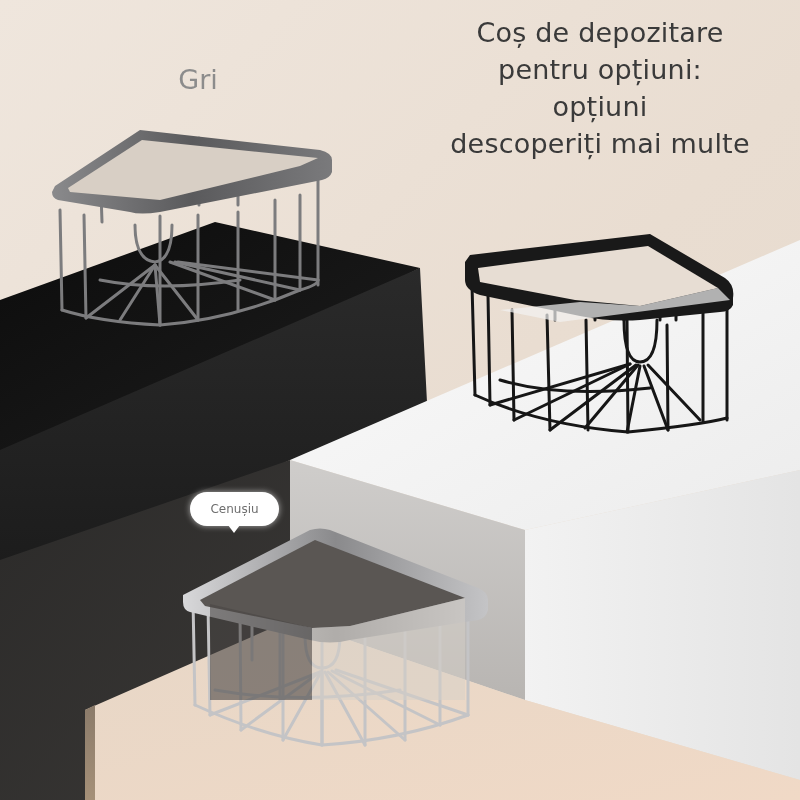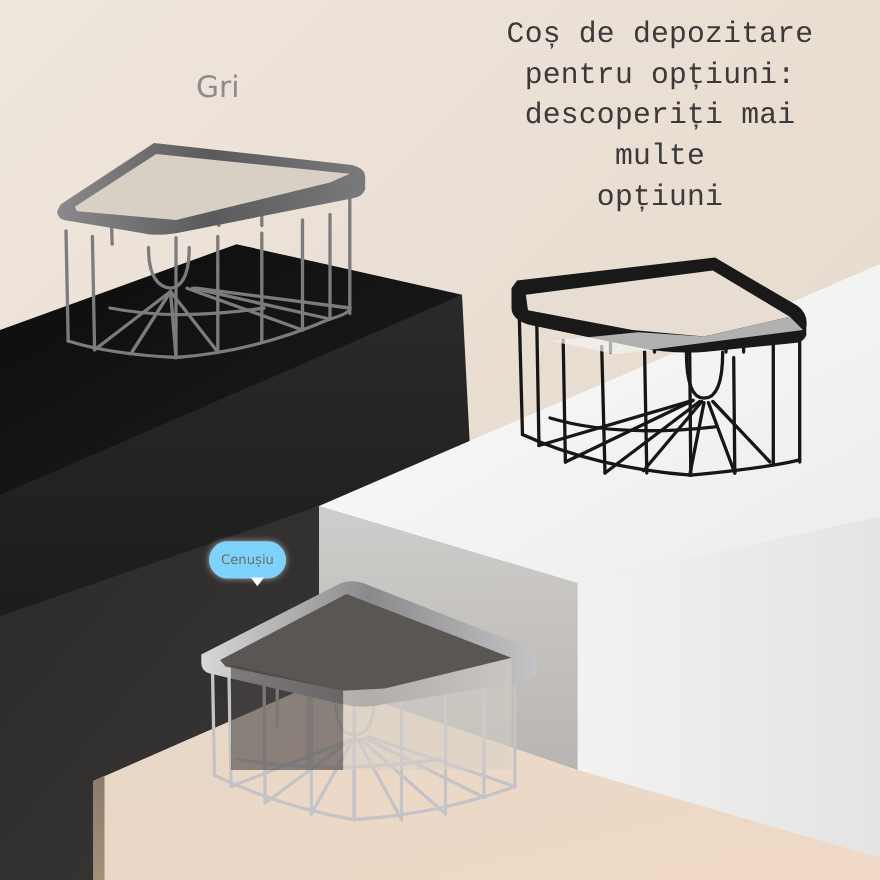--- a/index.html
+++ b/index.html
@@ -11,43 +11,43 @@
     .stage { position: absolute; inset: 0; }
     .bg-wall {
       position: absolute; inset: 0;
       background: linear-gradient(135deg, #efe6dd 0%, #e9ddd1 55%, #e6dacd 100%);
     }
     svg.scene { position: absolute; left: 0; top: 0; width: 800px; height: 800px; }
 
     .headline {
       position: absolute; left: 430px; top: 14px; width: 340px;
       text-align: center; color: #3a3a3a;
-      font-size: 27px; line-height: 37px; letter-spacing: 0.2px; font-family: Liberation Mono, monospace;
+      font-size: 27px; line-height: 37px; letter-spacing: 0.2px;
     }
     .headline span { display: block; }
 
     .label-gri {
       position: absolute; left: 148px; top: 58px; width: 100px; height: 44px;
       color: #8c8c8c; font-size: 27px; line-height: 44px; text-align: center;
     }
     .label-gri::before {
       content: ""; position: absolute; left: 6px; top: 6px; width: 88px; height: 34px;
       border-radius: 17px; background: rgba(255,255,255,0.35); filter: blur(3px); z-index: -1;
     }
     .label-negru {
       position: absolute; left: 508px; top: 174px; width: 120px; height: 42px;
       color: #8a8a8a; font-size: 29px; line-height: 42px; text-align: center;
     }
     .label-negru::after {
       content: ""; position: absolute; left: 22px; top: 30px; width: 76px; height: 14px;
       border-radius: 50%; background: rgba(130,130,140,0.35); filter: blur(3px); z-index: -1;
     }
     .bubble-cenusiu {
-      position: absolute; left: 190px; top: 492px; width: 70px; height: 34px;
-      background: #7dd3fc; border-radius: 17px;
+      position: absolute; left: 190px; top: 492px; width: 89px; height: 34px;
+      background: #ffffff; border-radius: 17px;
       box-shadow: 0 0 6px rgba(255,255,255,0.6);
       color: #6d6d6d; font-size: 12px; line-height: 34px; text-align: center;
     }
     .bubble-cenusiu::after {
       content: ""; position: absolute; left: 38px; top: 33px;
       border-left: 6px solid transparent; border-right: 6px solid transparent;
       border-top: 8px solid #ffffff;
     }
   </style>
 </head>
@@ -208,19 +208,19 @@
       <path d="M183 595 L310 530 Q320 527 330 530 L478 588 Q488 592 488 600 L488 610 Q486 618 478 620 L350 640 Q330 645 310 640 L190 612 Q183 610 183 602 Z" stroke="none" fill="url(#rimSilver)"></path>
       <path d="M200 600 L315 540 L465 598 L350 626 L312 628 L205 606 Z" stroke="none" fill="#5a5653"></path>
       <polygon points="210,604 312,628 312,700 210,700" stroke="none" fill="#4a4644" opacity="0.6"></polygon>
       <polygon points="312,628 350,626 465,598 465,700 312,700" stroke="none" fill="#d5cfc8" opacity="0.5"></polygon>
     </g>
   </svg>
 
   <div class="headline">
     <span>Coș de depozitare</span>
     <span>pentru opțiuni:</span>
+    <span>opțiuni</span>
     <span>descoperiți mai multe</span>
-    <span>opțiuni</span>
   </div>
 
   <div class="label-gri">Gri</div>
   <div class="bubble-cenusiu">Cenușiu</div>
 </div>
 
 </body></html>

